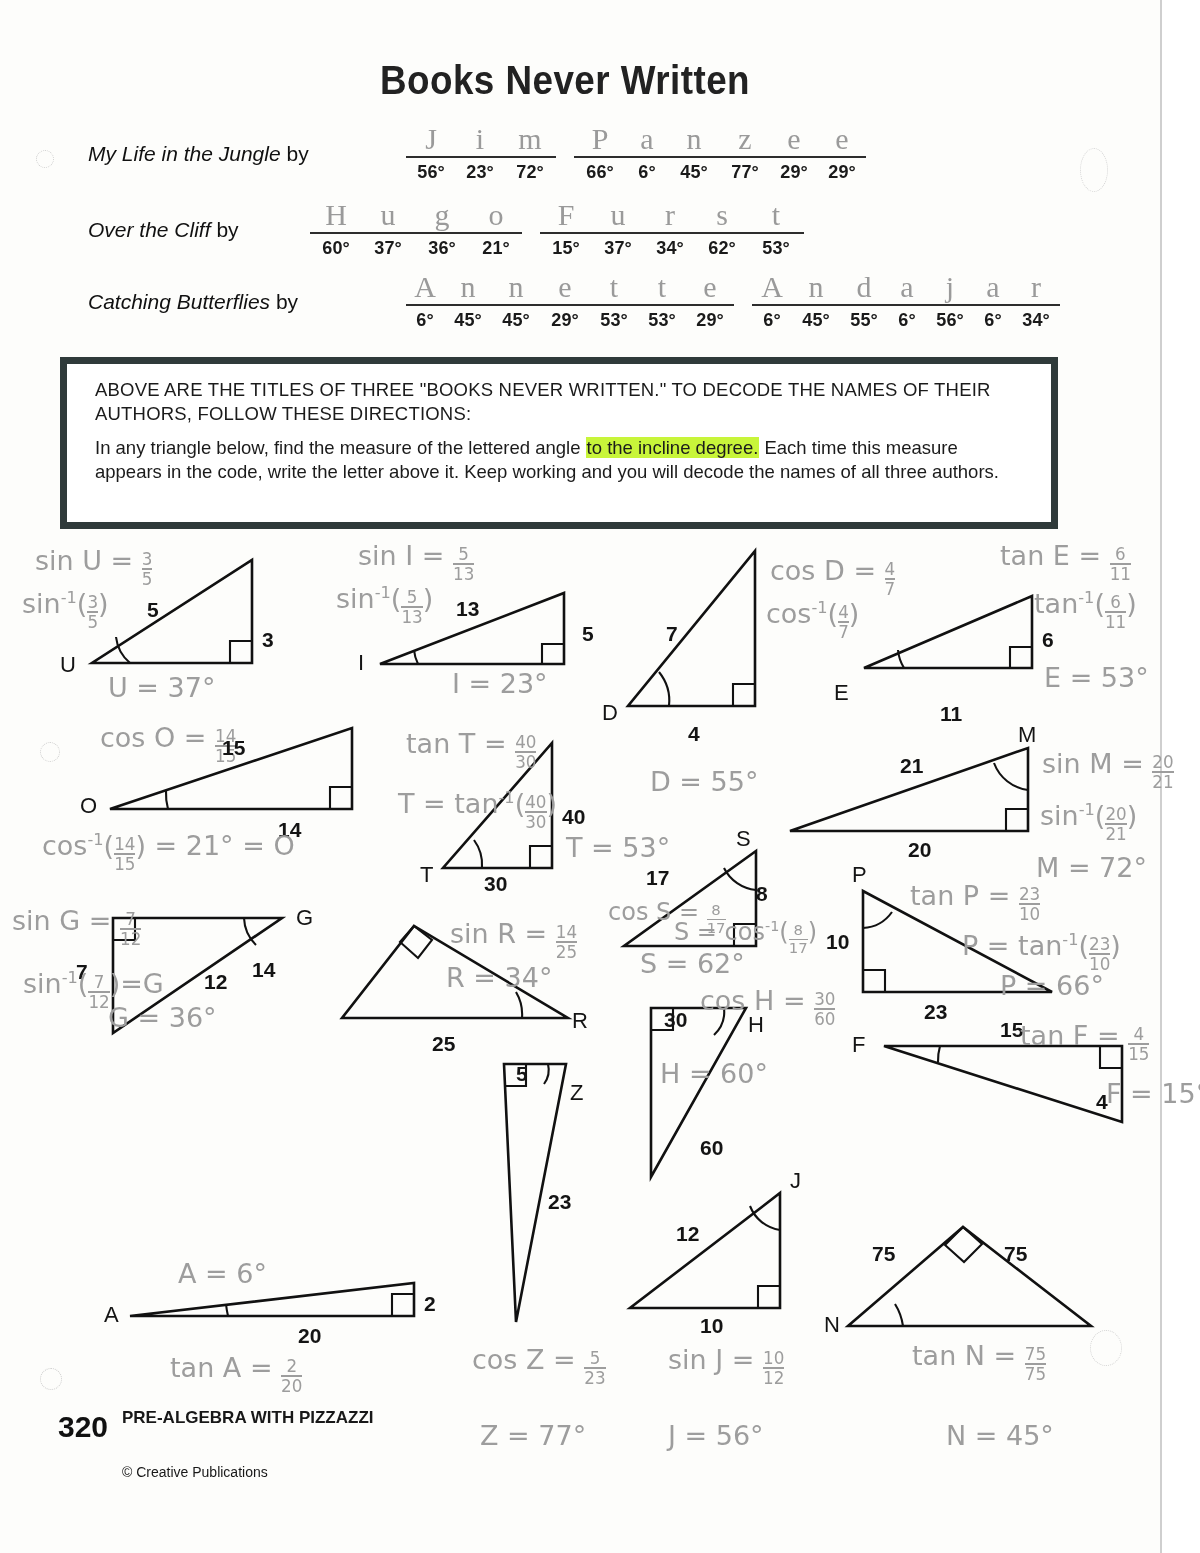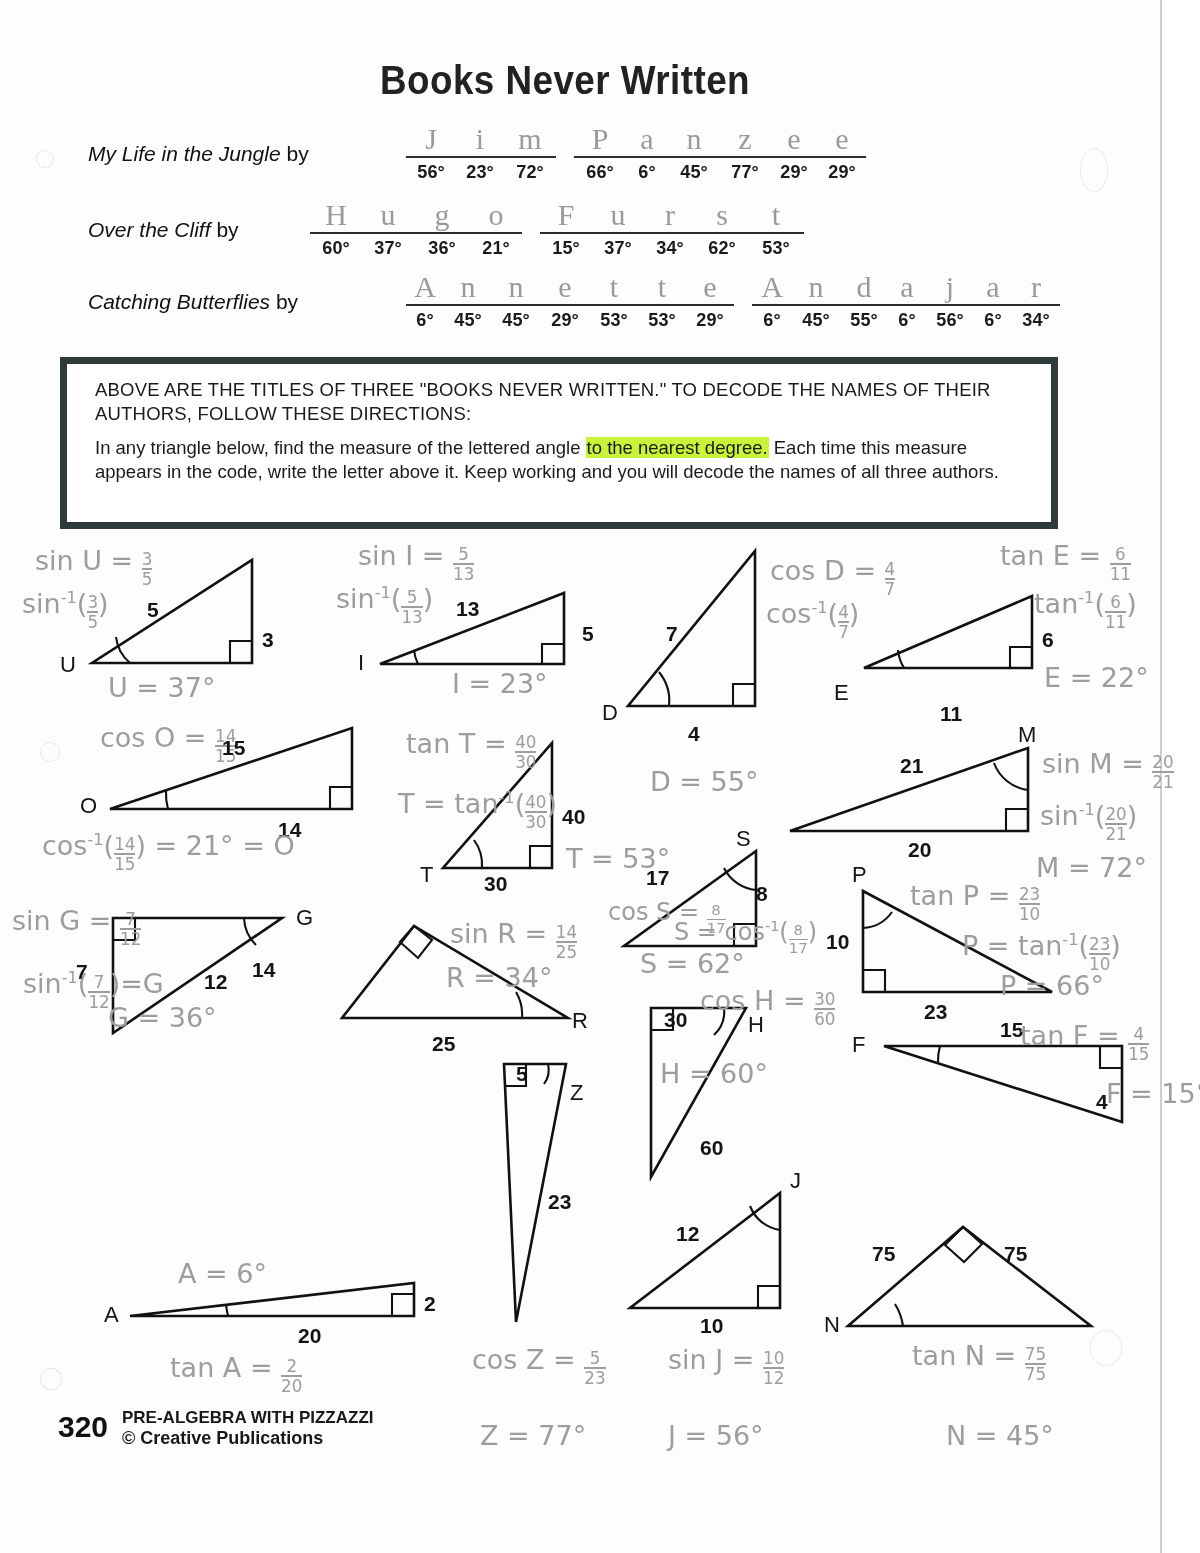--- a/index.html
+++ b/index.html
@@ -83,21 +83,21 @@
 
   
   .pagenum{
     position:absolute;left:58px;top:1410px;
     font-size:30px;font-weight:bold;color:#111;
   }
   .credit{
     position:absolute;left:122px;top:1408px;
     font-size:17px;font-weight:bold;line-height:1.2;color:#181818;
   }
-  .credit .small{font-size:18px;font-weight:bold;display:block;}
+  .credit .small{font-size:14px;font-weight:normal;display:block;margin-top:36px;}
 
   svg{position:absolute;overflow:visible;}
   .stroke{fill:none;stroke:#111;stroke-width:2.6;}
   .stroke-thin{fill:none;stroke:#111;stroke-width:2.1;}
   .arc{fill:none;stroke:#111;stroke-width:2.1;}
 
   
   .speck{position:absolute;border-radius:50%;border:1.5px dotted #cccccc;}
 </style>
 </head>
@@ -308,21 +308,21 @@
           <span class="ltr">r</span>
           <span class="rule"></span>
           <span class="deg">34°</span>
         </div>
     </div>
   </div>
 
   <div class="dirbox">
     <div class="dirinner">
       <p class="caps">ABOVE ARE THE TITLES OF THREE "BOOKS NEVER WRITTEN." TO DECODE THE NAMES OF THEIR AUTHORS, FOLLOW THESE DIRECTIONS:</p>
-      <p><span>In any triangle below, find the measure of the lettered angle </span><span class="hl">to the nearest degree.</span><span> Each time this measure appears in the code, write the letter above it. Keep working and you will decode the names of all three authors.</span></p>
+      <p><span>In any triangle below, find the measure of the lettered angle </span><span class="hl">to the incline degree.</span><span> Each time this measure appears in the code, write the letter above it. Keep working and you will decode the names of all three authors.</span></p>
     </div>
   </div>
 
   <svg style="left:90px;top:555px;" width="170" height="115">
     <path class="stroke" d="M2,108 L162,108 L162,5 Z"></path>
     <path class="stroke-thin" d="M140,108 L140,86 L162,86"></path>
     <path class="arc" d="M40,108 A40,40 0 0 1 26,82"></path>
   </svg>
   <div class="hw big" style="left:35px;top:545px;">
     <span>sin U =</span>
@@ -378,21 +378,21 @@
   <div class="hw big" style="left:1000px;top:540px;">
     <span>tan E =</span>
     <span class="frac"><span class="n">6</span><span class="bar"></span><span class="d">11</span></span>
   </div>
   <div class="hw big" style="left:1034px;top:588px;">
     <span>tan</span><sup style="font-size:.6em">-1</sup>(<span class="frac"><span class="n">6</span><span class="bar"></span><span class="d">11</span></span>)
   </div>
   <div class="lbl" style="left:1042px;top:628px;">6</div>
   <div class="lbl" style="left:940px;top:702px;">11</div>
   <div class="lbl vx" style="left:834px;top:680px;">E</div>
-  <div class="hw big" style="left:1044px;top:662px;">E = 22°</div>
+  <div class="hw big" style="left:1044px;top:662px;">E = 53°</div>
 
   <svg style="left:108px;top:725px;" width="250" height="90">
     <path class="stroke" d="M2,84 L244,84 L244,3 Z"></path>
     <path class="stroke-thin" d="M222,84 L222,62 L244,62"></path>
     <path class="arc" d="M60,84 A58,58 0 0 1 58,66"></path>
   </svg>
   <div class="hw big" style="left:100px;top:722px;">
     <span>cos O =</span>
     <span class="frac"><span class="n">14</span><span class="bar"></span><span class="d">15</span></span>
   </div>
@@ -412,21 +412,21 @@
   <div class="hw big" style="left:406px;top:728px;">
     <span>tan T =</span>
     <span class="frac"><span class="n">40</span><span class="bar"></span><span class="d">30</span></span>
   </div>
   <div class="hw big" style="left:398px;top:788px;">
     <span>T = tan</span><sup style="font-size:.6em">-1</sup>(<span class="frac"><span class="n">40</span><span class="bar"></span><span class="d">30</span></span>)
   </div>
   <div class="lbl" style="left:562px;top:805px;">40</div>
   <div class="lbl" style="left:484px;top:872px;">30</div>
   <div class="lbl vx" style="left:420px;top:862px;">T</div>
-  <div class="hw big" style="left:566px;top:832px;margin-top:11px;">T = 53°</div>
+  <div class="hw big" style="left:566px;top:832px;">T = 53°</div>
 
   <svg style="left:788px;top:745px;" width="248" height="92">
     <path class="stroke" d="M2,86 L240,86 L240,3 Z"></path>
     <path class="stroke-thin" d="M218,86 L218,64 L240,64"></path>
     <path class="arc" d="M240,45 A42,42 0 0 1 206,18"></path>
   </svg>
   <div class="lbl vx" style="left:1018px;top:722px;">M</div>
   <div class="lbl" style="left:900px;top:754px;">21</div>
   <div class="lbl" style="left:908px;top:838px;">20</div>
   <div class="hw big" style="left:1042px;top:748px;">

